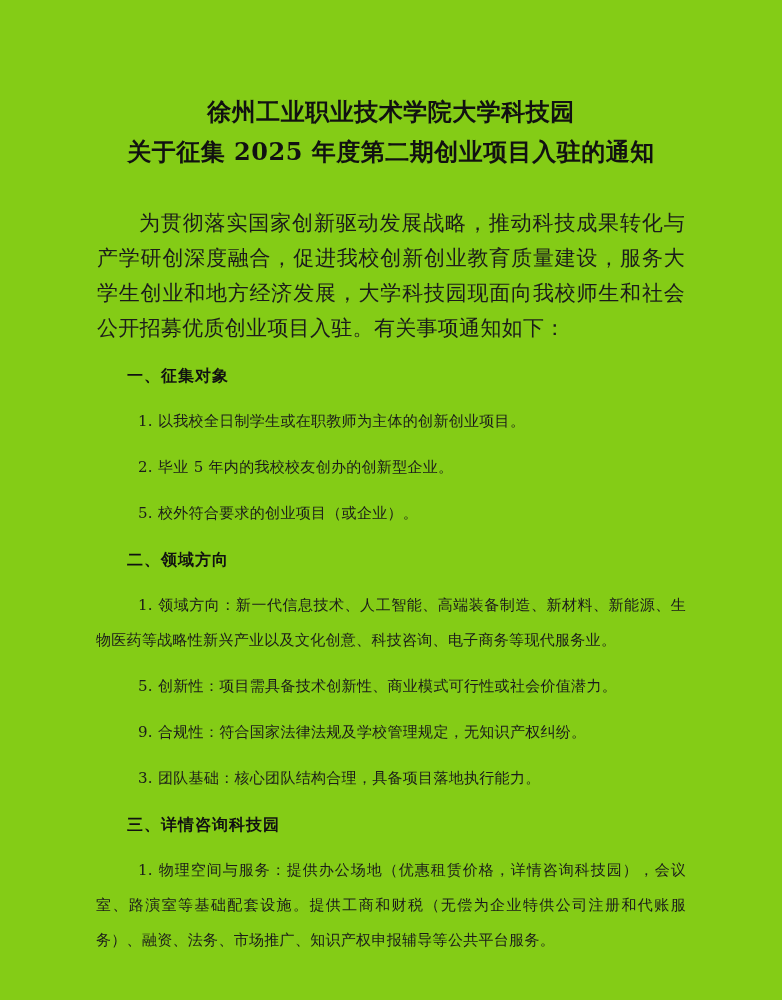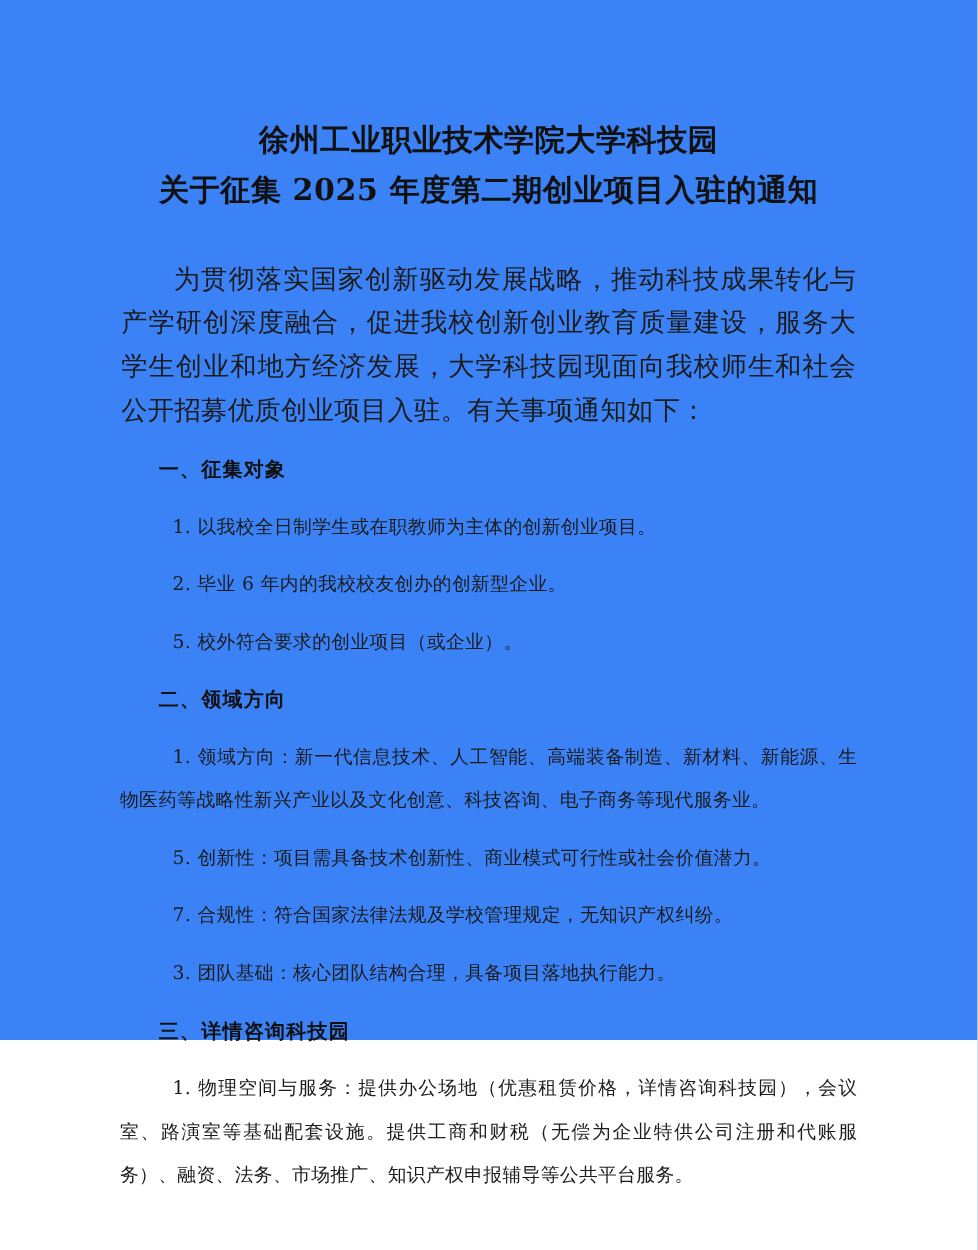--- a/index.html
+++ b/index.html
@@ -11,22 +11,22 @@
     width: 782px;
     height: 1000px;
     overflow: hidden;
     font-family: "DejaVu Serif", "Liberation Serif", serif;
     color: #1a1a1a;
   }
 
   .page {
     position: relative;
     width: 782px;
-    height: 832px;
-    background: #3b82f6;
+    height: 1000px;
+    background: #84cc16;
     box-sizing: border-box;
   }
 
   .doc-body {
     position: absolute;
     left: 85px;
     top: 0;
     width: 612px;
   }
 
@@ -89,26 +89,26 @@
 
     <div class="title-block">
       <div class="title-line">徐州工业职业技术学院大学科技园</div>
       <div class="title-line">关于征集 2025 年度第二期创业项目入驻的通知</div>
     </div>
 
     <p class="para first">为贯彻落实国家创新驱动发展战略，推动科技成果转化与产学研创深度融合，促进我校创新创业教育质量建设，服务大学生创业和地方经济发展，大学科技园现面向我校师生和社会公开招募优质创业项目入驻。有关事项通知如下：</p>
 
     <p class="section-heading">一、征集对象</p>
     <p class="list-item">1. 以我校全日制学生或在职教师为主体的创新创业项目。</p>
-    <p class="list-item">2. 毕业 6 年内的我校校友创办的创新型企业。</p>
+    <p class="list-item">2. 毕业 5 年内的我校校友创办的创新型企业。</p>
     <p class="list-item">5. 校外符合要求的创业项目（或企业）。</p>
 
     <p class="section-heading">二、领域方向</p>
     <p class="list-item">1. 领域方向：新一代信息技术、人工智能、高端装备制造、新材料、新能源、生物医药等战略性新兴产业以及文化创意、科技咨询、电子商务等现代服务业。</p>
     <p class="list-item">5. 创新性：项目需具备技术创新性、商业模式可行性或社会价值潜力。</p>
-    <p class="list-item">7. 合规性：符合国家法律法规及学校管理规定，无知识产权纠纷。</p>
+    <p class="list-item">9. 合规性：符合国家法律法规及学校管理规定，无知识产权纠纷。</p>
     <p class="list-item">3. 团队基础：核心团队结构合理，具备项目落地执行能力。</p>
 
     <p class="section-heading">三、详情咨询科技园</p>
     <p class="list-item">1. 物理空间与服务：提供办公场地（优惠租赁价格，详情咨询科技园），会议室、路演室等基础配套设施。提供工商和财税（无偿为企业特供公司注册和代账服务）、融资、法务、市场推广、知识产权申报辅导等公共平台服务。</p>
 
   </div>
 </div>
 
 </body></html>

